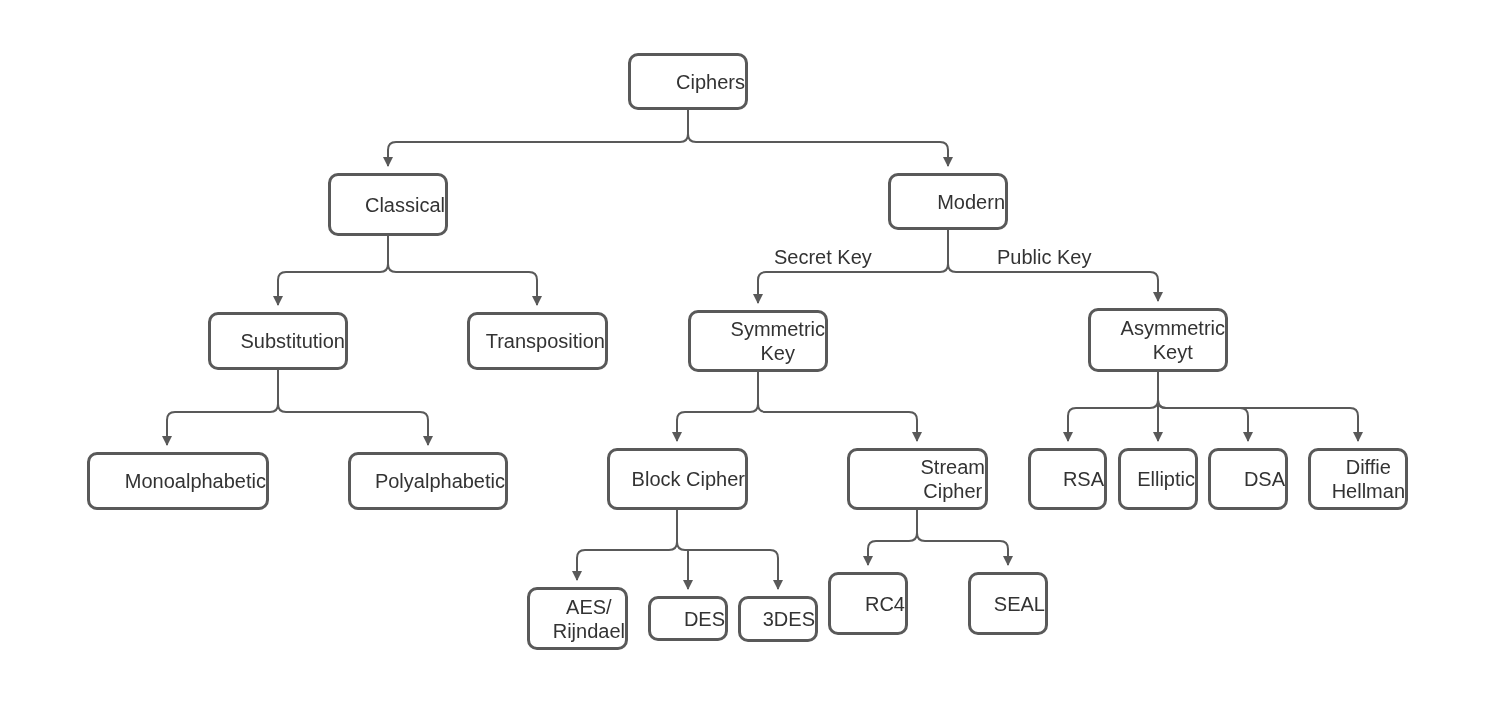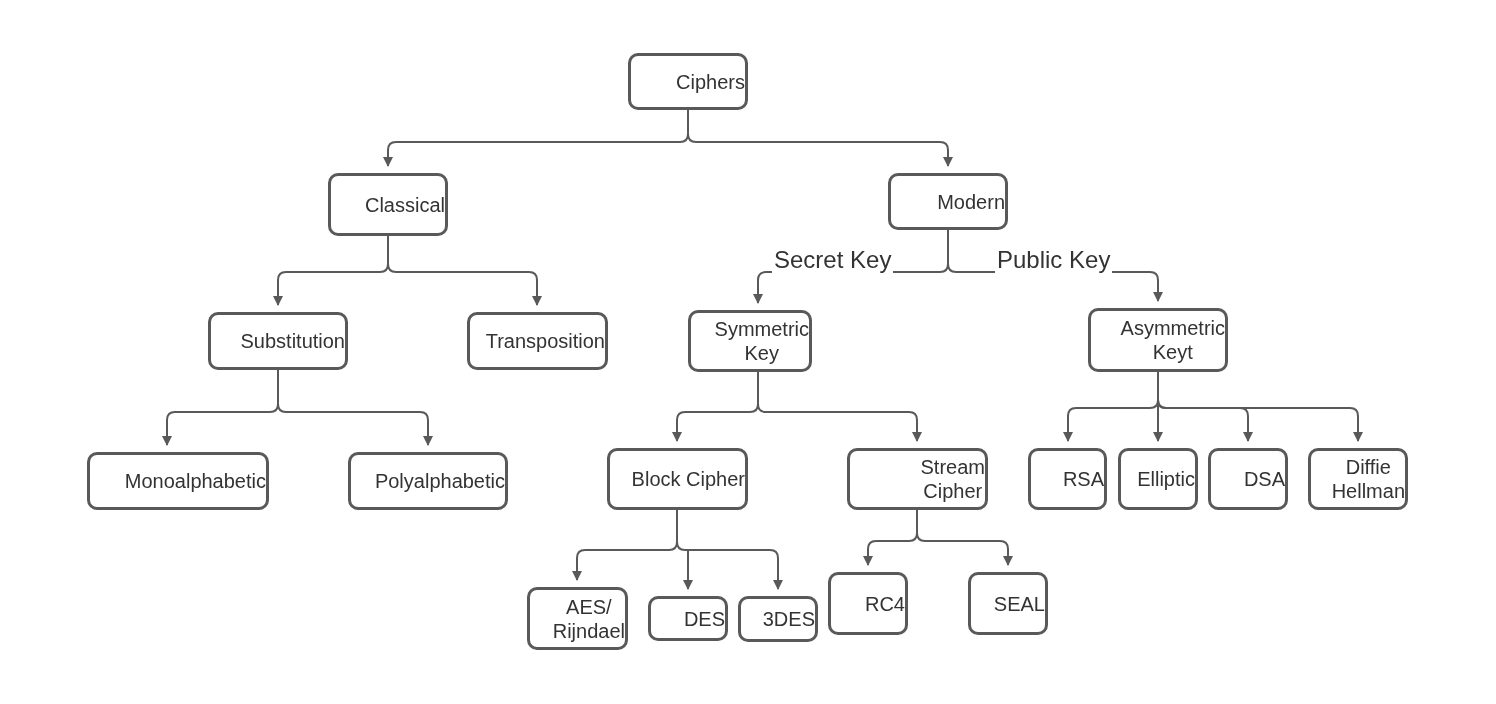--- a/index.html
+++ b/index.html
@@ -41,21 +41,21 @@
     align-items: center;
     justify-content: flex-end;
     text-align: center;
     font-size: 20px;
     line-height: 1.2;
     color: var(--text-color);
   }
   .node-label { white-space: pre-line; }
   .edge-label {
     position: absolute;
-    font-size: 24px;
+    font-size: 20px;
     color: var(--text-color);
     background: var(--background);
     white-space: nowrap;
     padding: 0 2px;
   }
 </style>
 </head>
 <body>
 
 <div class="canvas">
@@ -105,21 +105,21 @@
   <div class="node" style="left:888px; top:173px; width:120px; height:57px;">
     <span class="node-label">Modern</span>
   </div>
 
   <div class="node" style="left:208px; top:312px; width:140px; height:58px;padding-left:12px;">
     <span class="node-label">Substitution</span>
   </div>
   <div class="node" style="left:467px; top:312px; width:141px; height:58px;">
     <span class="node-label">Transposition</span>
   </div>
-  <div class="node" style="left:688px; top:310px; width:124px; height:62px;">
+  <div class="node" style="left:688px; top:310px; width:140px; height:62px;">
     <span class="node-label">Symmetric
 Key</span>
   </div>
   <div class="node" style="left:1088px; top:308px; width:140px; height:64px;">
     <span class="node-label">Asymmetric
 Keyt</span>
   </div>
 
   <div class="node" style="left:87px;  top:452px; width:182px; height:58px;">
     <span class="node-label">Monoalphabetic</span>

